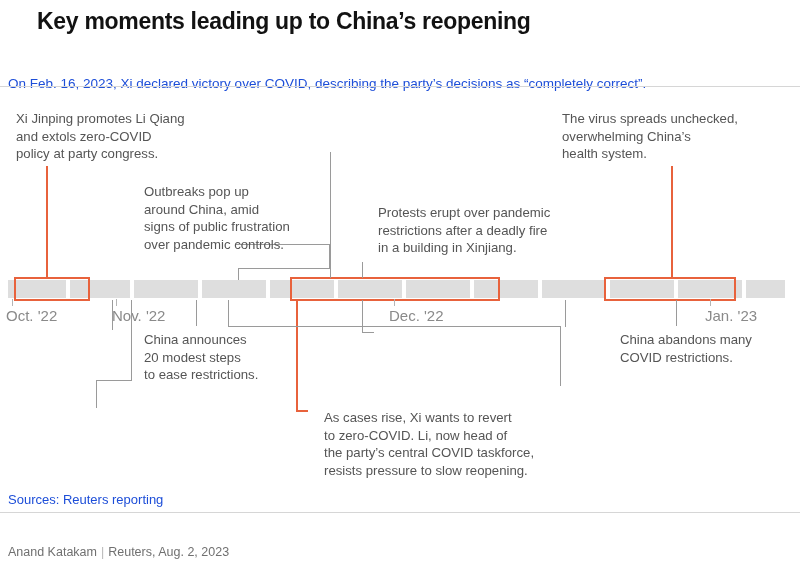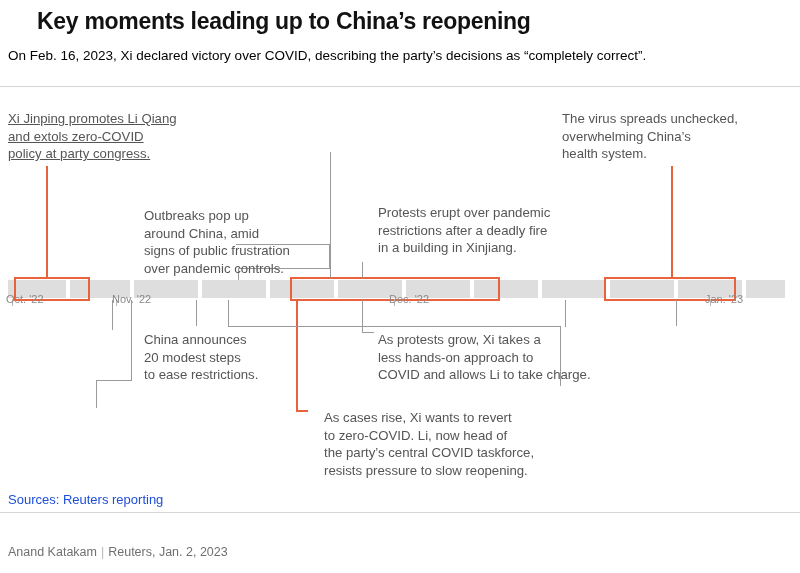--- a/index.html
+++ b/index.html
@@ -12,38 +12,38 @@
     position:relative;
   }
   #stage{position:relative;width:800px;height:573px;}
 
   .title{
     position:absolute;left:8px;top:8px;
     font-size:23px;font-weight:bold;color:#121212;
     letter-spacing:-0.3px;white-space:nowrap;margin-left:29px;
   }
   .subtitle{
-    position:absolute;left:8px;top:48px;
-    font-size:13.5px;color:#000000;white-space:nowrap;
+    position:absolute;left:8px;top:76px;
+    font-size:13.5px;color:#1d4ed8;white-space:nowrap;
   }
   .rule{
     position:absolute;left:0;top:86px;width:800px;height:1px;
     background:#d6d6d6;
   }
 
   
   .bar-wrap{position:absolute;left:8px;top:280px;width:777px;height:18px;}
   .seg{position:absolute;top:0;height:18px;background:#dedede;}
 
   .hl{position:absolute;top:-3px;height:24px;border:2px solid #e8623c;box-sizing:border-box;
       background:transparent;pointer-events:none;}
 
   
   .tick{position:absolute;width:1px;height:7px;background:#b5b5b5;top:299px;}
-  .mlabel{position:absolute;top:293px;font-size:11px;color:#8a8a8a;white-space:nowrap;}
+  .mlabel{position:absolute;top:307px;font-size:15px;color:#8a8a8a;white-space:nowrap;}
 
   
   .note{position:absolute;font-size:13.2px;line-height:17.5px;color:#555555;white-space:pre-line;}
 
   
   .ln{position:absolute;background:#9a9a9a;}
   .ln.v{width:1px;}
   .ln.h{height:1px;}
   .ln.o{background:#e8623c;}
   .ln.o.v{width:1.6px;}
@@ -122,52 +122,51 @@
   <div class="ln o v" style="left:296px;top:300px;height:110px;"></div>
   <div class="ln o h" style="left:296px;top:410px;width:12px;"></div>
 
   <div class="ln v" style="left:196px;top:300px;height:8px;"></div>
   <div class="ln v" style="left:565px;top:300px;height:26px;"></div>
   <div class="ln h" style="left:565px;top:326px;width:1px;"></div>
   <div class="ln v" style="left:228px;top:300px;height:26px;"></div>
   <div class="ln h" style="left:228px;top:326px;width:332px;"></div>
   <div class="ln v" style="left:560px;top:326px;height:60px;"></div>
 
-  <div class="note" style="left:8px;top:110px;width:215px;text-decoration:underline;">Xi Jinping promotes Li Qiang
+  <div class="note" style="left:16px;top:110px;width:215px;">Xi Jinping promotes Li Qiang
 and extols zero-COVID
 policy at party congress.</div>
 
-  <div class="note" style="left:144px;top:183px;width:190px;margin-top:24px;">Outbreaks pop up
+  <div class="note" style="left:144px;top:183px;width:190px;">Outbreaks pop up
 around China, amid
 signs of public frustration
 over pandemic controls.</div>
 
 
   <div class="note" style="left:562px;top:110px;width:210px;">The virus spreads unchecked,
 overwhelming China’s
 health system.</div>
 
   <div class="note" style="left:378px;top:204px;width:215px;">Protests erupt over pandemic
 restrictions after a deadly fire
 in a building in Xinjiang.</div>
 
   <div class="note" style="left:144px;top:331px;width:190px;">China announces
 20 modest steps
 to ease restrictions.</div>
 
-  <div class="note" style="left:378px;top:331px;width:245px;">As protests grow, Xi takes a
-less hands-on approach to
-COVID and allows Li to take charge.</div>
 
+  <div class="note" style="left:620px;top:331px;width:180px;">China abandons many
+COVID restrictions.</div>
 
 
   <div class="note" style="left:324px;top:409px;width:265px;">As cases rise, Xi wants to revert
 to zero-COVID. Li, now head of
 the party’s central COVID taskforce,
 resists pressure to slow reopening.</div>
 
   <div class="foot-rule"></div>
   <div class="src">Sources: Reuters reporting</div>
   <div class="byline">
-    <span>Anand Katakam</span><span class="sep">|</span><span>Reuters, Jan. 2, 2023</span>
+    <span>Anand Katakam</span><span class="sep">|</span><span>Reuters, Aug. 2, 2023</span>
   </div>
 
 </div>
 
 </body></html>

